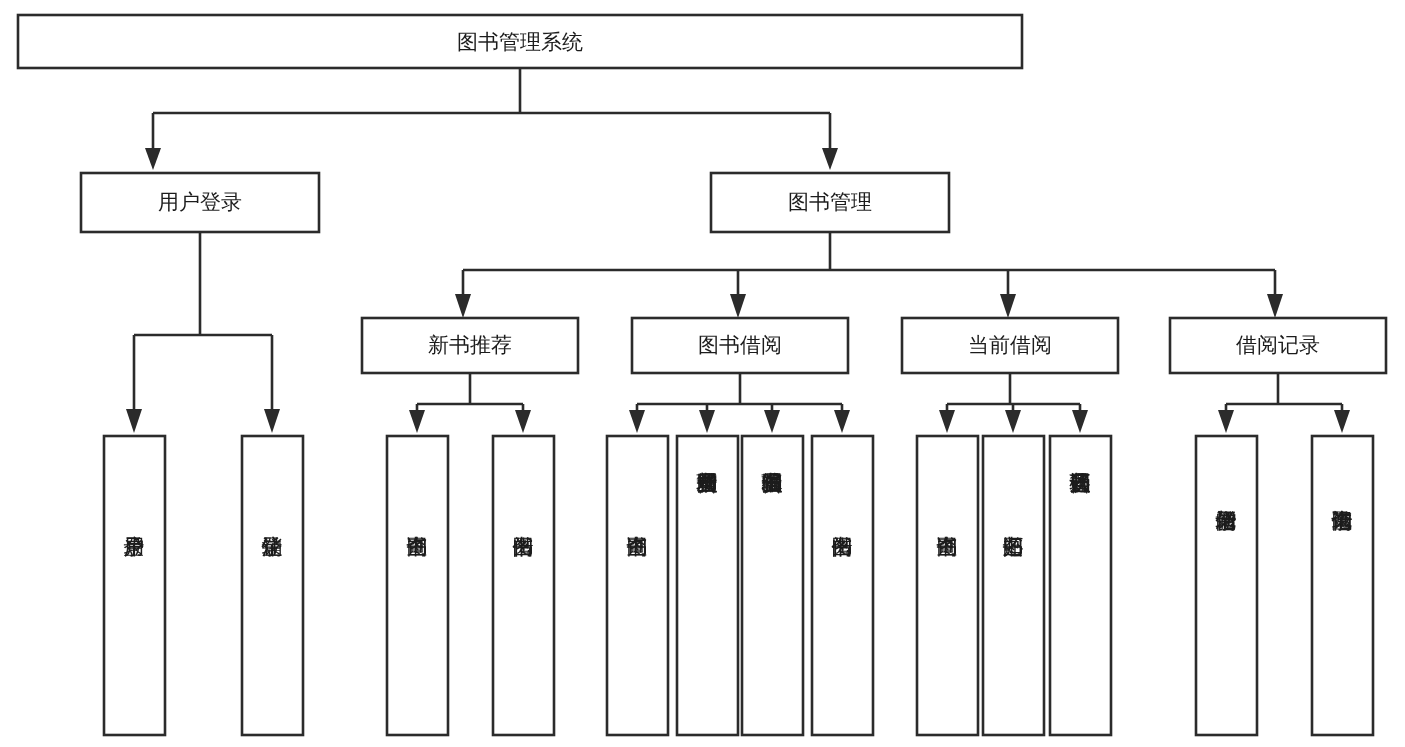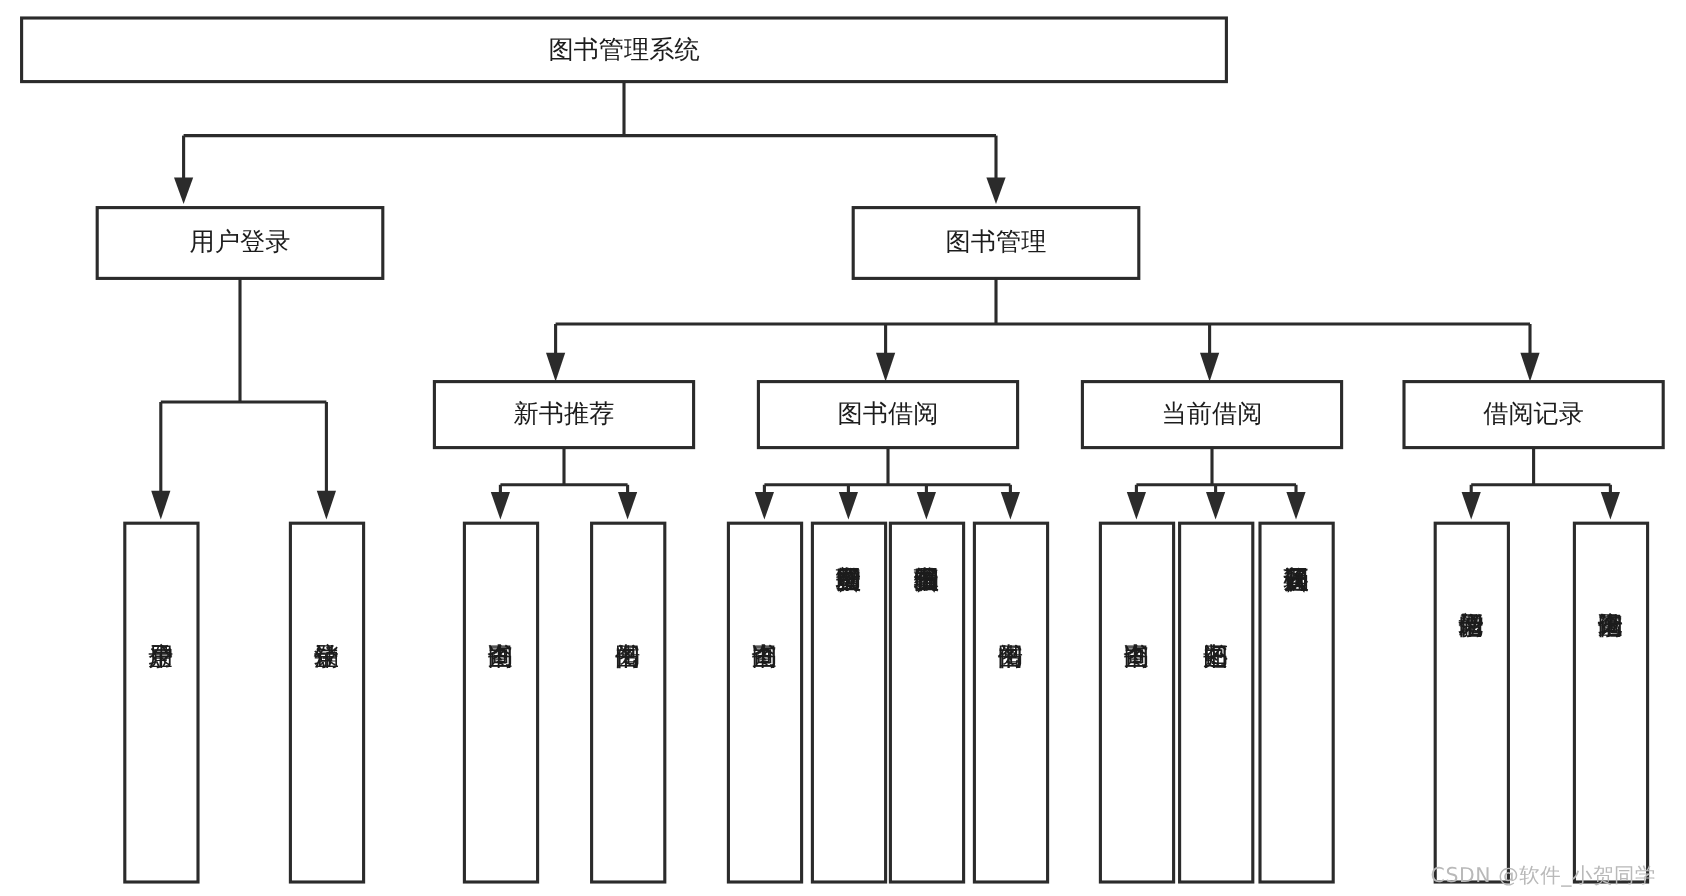--- a/index.html
+++ b/index.html
@@ -227,15 +227,14 @@
       <text class="node-label-v" x="1226" y="0"><tspan x="1226" y="528.39">新</tspan><tspan x="1226" y="528.39">增</tspan><tspan x="1226" y="528.39">借</tspan><tspan x="1226" y="528.39">阅</tspan><tspan x="1226" y="528.39">记</tspan><tspan x="1226" y="528.39">录</tspan></text>
     </g>
     <g>
       <rect class="node-box" x="1312" y="436" width="61" height="299"></rect>
       <text class="node-label-v" x="1342" y="0"><tspan x="1342" y="528.39">查</tspan><tspan x="1342" y="528.39">询</tspan><tspan x="1342" y="528.39">借</tspan><tspan x="1342" y="528.39">阅</tspan><tspan x="1342" y="528.39">记</tspan><tspan x="1342" y="528.39">录</tspan></text>
     </g>
 
   </g>
 </svg>
 
-<div class="watermark">CSDN @软件_小贺同学</div>
 
 </div>
 
 </body></html>

